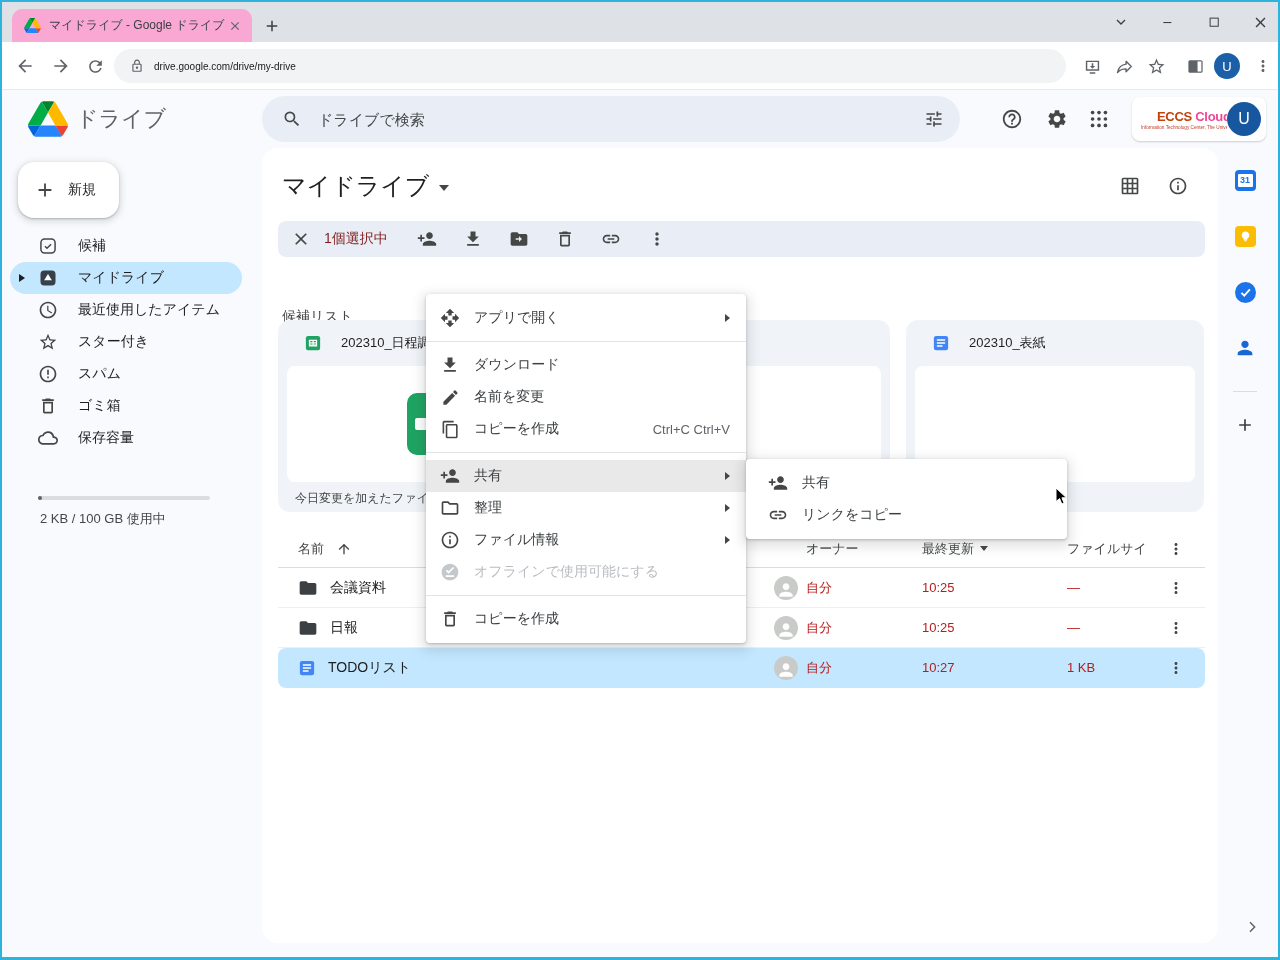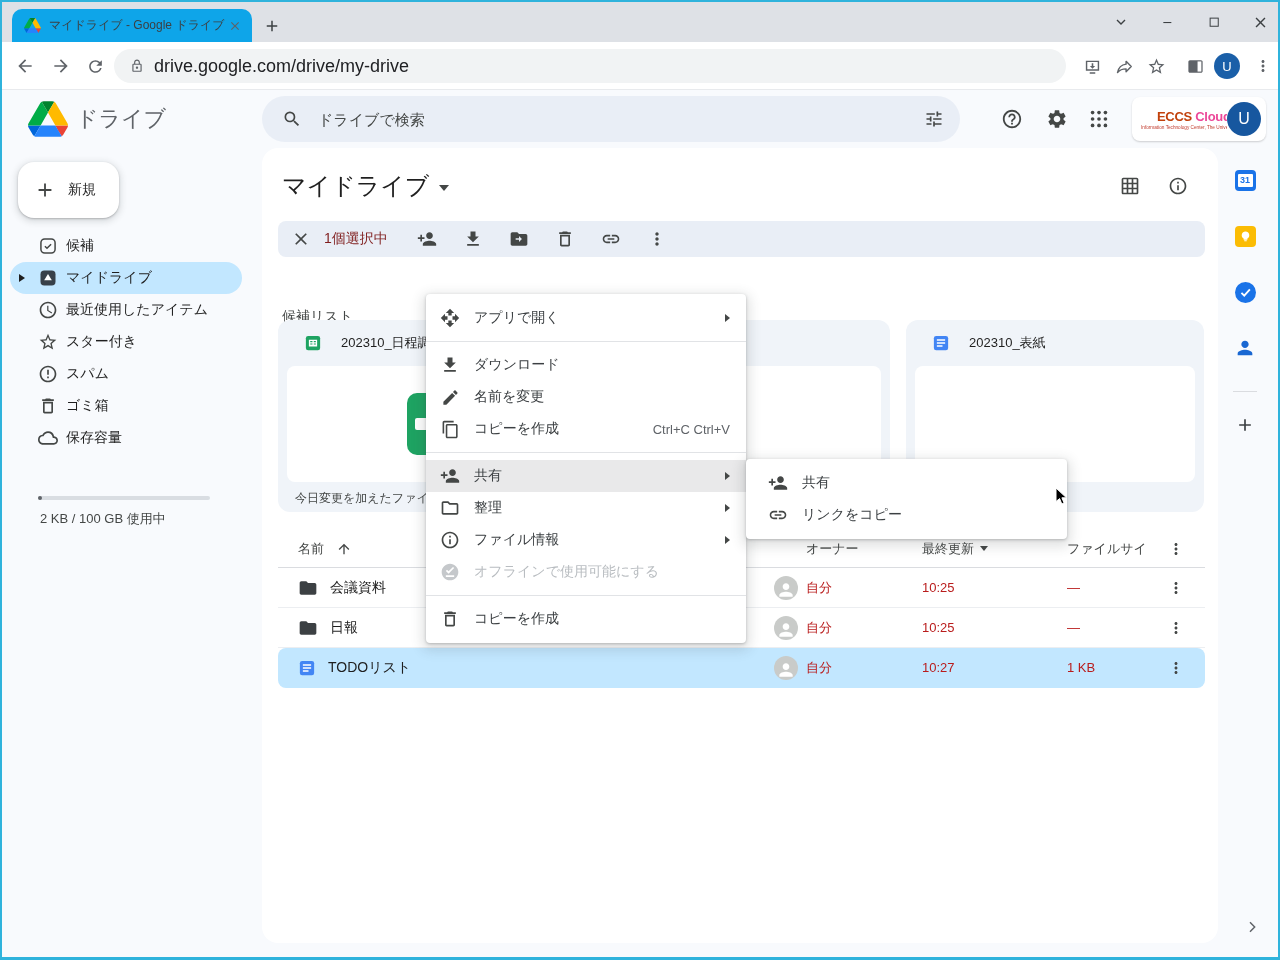--- a/index.html
+++ b/index.html
@@ -3,31 +3,31 @@
 <meta charset="utf-8">
 <style>
   html,body{margin:0;padding:0;}
   body{width:1280px;height:960px;font-family:"Liberation Sans","DejaVu Sans",sans-serif;-webkit-font-smoothing:antialiased;}
   .window{position:relative;width:1280px;height:960px;box-sizing:border-box;border:2px solid #2fb3dc;border-bottom-width:3px;background:#dee1e6;overflow:hidden;}
   svg{display:block;}
   .ic{display:flex;align-items:center;justify-content:center;color:#5f6368;}
 
   
   .titlebar{position:absolute;left:0;top:0;right:0;height:40px;background:#dee1e6;}
-  .tab{position:absolute;left:10px;top:7px;width:240px;height:33px;background:#0ea5e9;border-radius:10px 10px 0 0;display:flex;align-items:center;padding:0 8px 0 12px;box-sizing:border-box;}
+  .tab{position:absolute;left:10px;top:7px;width:240px;height:33px;background:#f9a8d4;border-radius:10px 10px 0 0;display:flex;align-items:center;padding:0 8px 0 12px;box-sizing:border-box;}
   .tab-title{flex:1;font-size:12px;color:#3c4043;white-space:nowrap;overflow:hidden;margin-left:8px;}
   .tab-close{width:18px;height:18px;border-radius:50%;}
   .newtab{position:absolute;left:260px;top:14px;width:20px;height:20px;}
   .wc{position:absolute;top:6px;width:30px;height:28px;display:flex;align-items:center;justify-content:center;color:#3c4043;}
 
   
   .btoolbar{position:absolute;left:0;top:40px;right:0;height:48px;background:#fff;border-bottom:1px solid #e8eaed;box-sizing:border-box;}
   .nav-ic{position:absolute;top:50px;width:30px;height:28px;display:flex;align-items:center;justify-content:center;color:#5f6368;}
   .urlbar{position:absolute;left:112px;top:47px;width:952px;height:34px;border-radius:17px;background:#f1f3f4;display:flex;align-items:center;padding:0 16px;box-sizing:border-box;}
-  .url-text{font-size:18px;color:#202124;margin-left:10px;}
+  .url-text{font-size:10px;color:#202124;margin-left:10px;}
   .b-avatar{position:absolute;left:1212px;top:51px;width:26px;height:26px;border-radius:50%;background:#1a5fa8;color:#fff;font-size:13px;display:flex;align-items:center;justify-content:center;}
 
   
   .drive{position:absolute;left:0;top:88px;right:0;bottom:0;background:#f8fafd;}
   .appbar{position:absolute;left:0;top:0;right:0;height:58px;}
   .d-logo{position:absolute;left:26px;top:11px;}
   .d-name{position:absolute;left:74px;top:14px;font-size:22px;color:#5f6368;}
   .searchbox{position:absolute;left:260px;top:6px;width:698px;height:46px;border-radius:23px;background:#e9eef6;display:flex;align-items:center;padding:0 16px 0 20px;box-sizing:border-box;}
   .searchbox input{flex:1;border:none;background:transparent;outline:none;font-size:15px;margin-left:14px;font-family:inherit;color:#1f1f1f;}
   .searchbox input::placeholder{color:#444746;opacity:1;}
@@ -36,21 +36,21 @@
   .badge-txt{flex:1;overflow:hidden;}
   .badge-line1{font-size:13px;font-weight:bold;white-space:nowrap;letter-spacing:-.3px;}
   .ec1{color:#c2410c;margin-left:16px;} .ec2{color:#ec4899;} .ec3{color:#4285f4;}
   .badge-line2{font-size:6px;color:#c0392b;white-space:nowrap;transform:scale(.78);transform-origin:left;}
   .d-avatar{width:34px;height:34px;border-radius:50%;background:#17579f;color:#fff;font-size:16px;display:flex;align-items:center;justify-content:center;flex:none;}
 
   
   .sidebar{position:absolute;left:0;top:58px;width:256px;bottom:0;}
   .new-btn{position:absolute;left:16px;top:14px;width:101px;height:56px;background:#fff;border-radius:16px;box-shadow:0 1px 2px rgba(60,64,67,.3),0 2px 6px 2px rgba(60,64,67,.15);display:flex;align-items:center;padding-left:16px;gap:12px;box-sizing:border-box;font-size:14px;font-weight:500;color:#1f1f1f;}
   .nav{position:absolute;left:0;top:82px;right:0;}
-  .nav-item{position:relative;height:32px;margin:0 16px 0 8px;border-radius:16px;display:flex;align-items:center;padding-left:28px;gap:8px;font-size:14px;color:#1f1f1f;}
+  .nav-item{position:relative;height:32px;margin:0 16px 0 8px;border-radius:16px;display:flex;align-items:center;padding-left:28px;gap:20px;font-size:14px;color:#1f1f1f;}
   .nav-item.sel{background:#c2e7ff;}
   .nav-caret{position:absolute;left:9px;top:12px;width:0;height:0;border-left:6px solid #1f1f1f;border-top:4px solid transparent;border-bottom:4px solid transparent;}
   .nav-ic2{width:20px;height:20px;color:#444746;flex:none;}
   .nav-item.sel .nav-ic2{color:#0b57d0;}
   .storage-track{position:absolute;left:36px;top:348px;width:172px;height:4px;border-radius:2px;background:#d9dde2;}
   .storage-fill{width:4px;height:4px;border-radius:2px;background:#5f6368;}
   .storage-text{position:absolute;left:38px;top:362px;font-size:13px;color:#444746;}
 
   
   .rail{position:absolute;right:0;top:58px;width:64px;bottom:0;}

